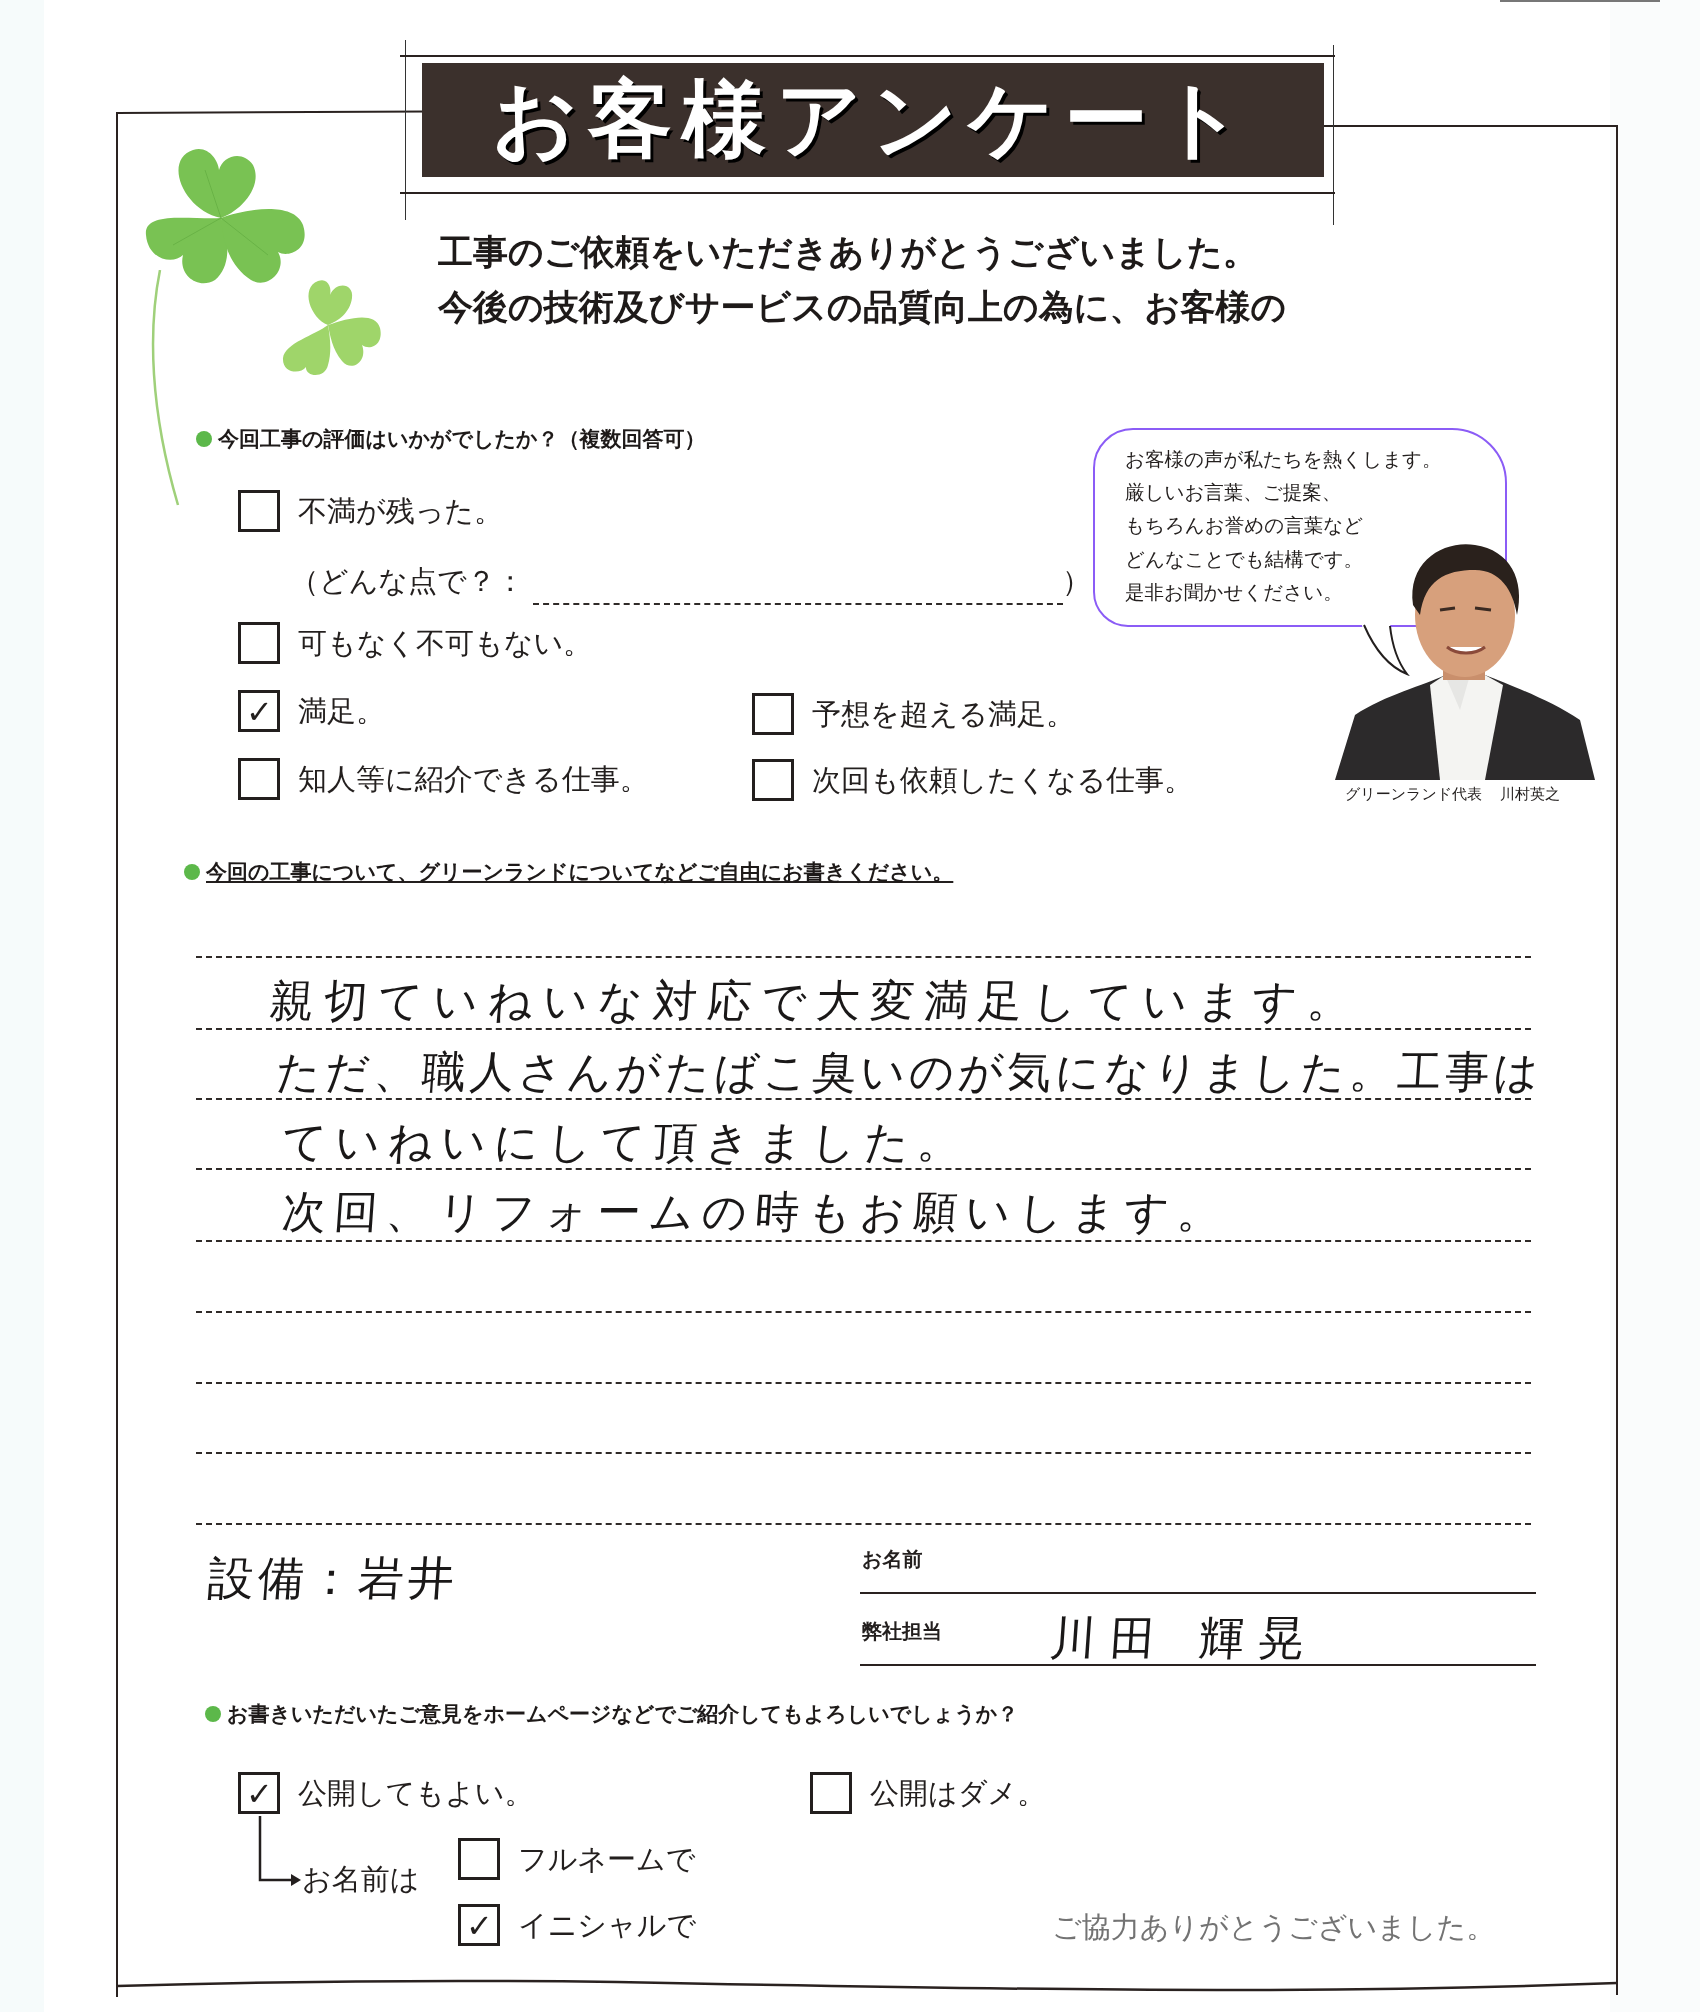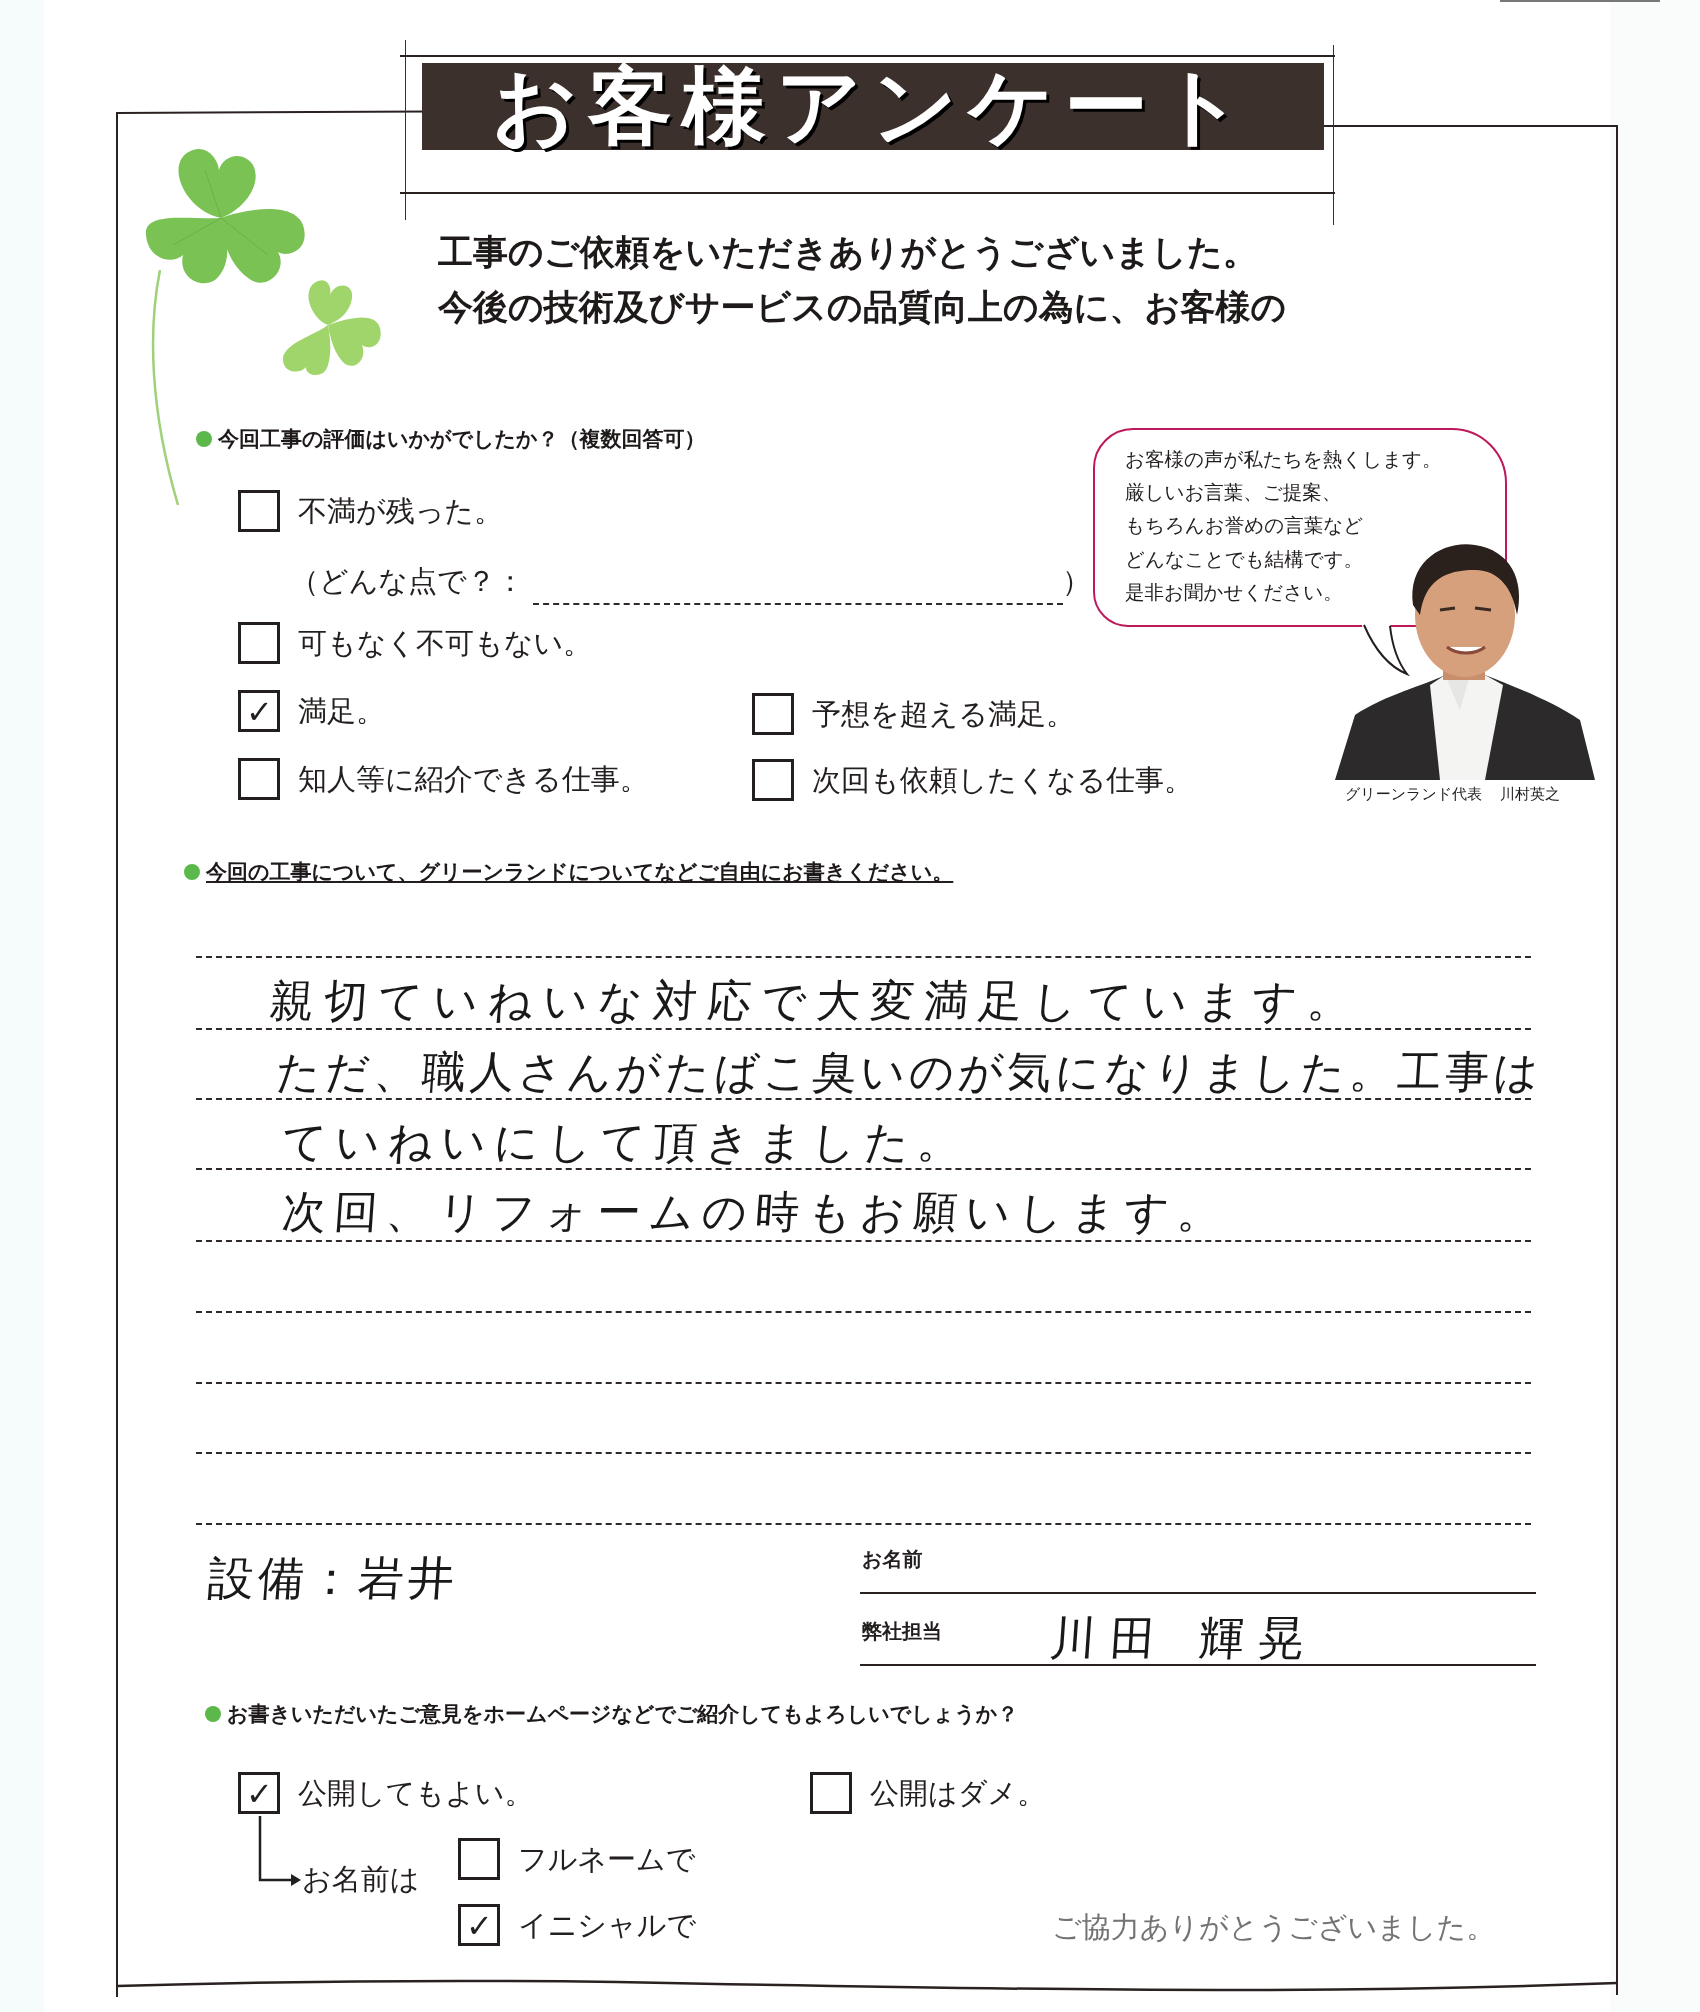--- a/index.html
+++ b/index.html
@@ -20,21 +20,21 @@
   .frame-left { left:116px; top:112px; width:2px; height:1885px; background:#2a2220; }
   .frame-right { left:1616px; top:125px; width:2px; height:1870px; background:#2a2220; }
   .frame-bottom { left:117px; top:1978px; width:1500px; height:14px; }
 
   
   .banner-guide-v1 { left:405px; top:40px; width:1px; height:180px; background:#333; }
   .banner-guide-v2 { left:1333px; top:45px; width:1px; height:180px; background:#333; }
   .banner-rule-top { left:400px; top:55px; width:935px; height:2px; background:#2a2220; }
   .banner-rule-bot { left:400px; top:192px; width:935px; height:2px; background:#2a2220; }
   .banner {
-    left:422px; top:63px; width:902px; height:87px; background:#3b302c;
+    left:422px; top:63px; width:902px; height:114px; background:#3b302c;
     display:flex; align-items:center; justify-content:center;
   }
   .banner-title {
     color:#ffffff; font-size:84px; font-weight:bold; letter-spacing:10px;
     text-shadow:3px 3px 0 #000;
   }
 
   
   .clover-stem { left:140px; top:270px; width:60px; height:240px; }
   .clover-big { left:143px; top:140px; width:170px; height:155px; }
@@ -52,21 +52,21 @@
   
   .cb { width:42px; height:42px; border:3px solid #231f1e; box-sizing:border-box; position:absolute; background:#fff; }
   .cb .check { position:absolute; left:5px; top:2px; font-size:32px; line-height:34px; color:#231f1e; }
   .cb-label { position:absolute; font-size:29px; color:#231f1e; white-space:nowrap; line-height:42px; }
 
   .dash-line { position:absolute; height:0; border-top:2px dashed #2f2a28; }
 
   
   .bubble {
     left:1093px; top:428px; width:410px; height:195px;
-    border:2px solid #be185d; border-radius:40px 55px 40px 35px; background:#fff;
+    border:2px solid #8b5cf6; border-radius:40px 55px 40px 35px; background:#fff;
   }
   .bubble-line { position:absolute; left:30px; font-size:19.5px; color:#231f1e; white-space:nowrap; }
   .bubble-tail { left:1362px; top:616px; width:50px; height:60px; }
 
   
   .portrait { left:1335px; top:535px; width:260px; height:245px; }
   .caption { left:1345px; top:785px; font-size:15px; color:#231f1e; white-space:nowrap; }
   .caption .gap { display:inline-block; width:18px; }
 
   

